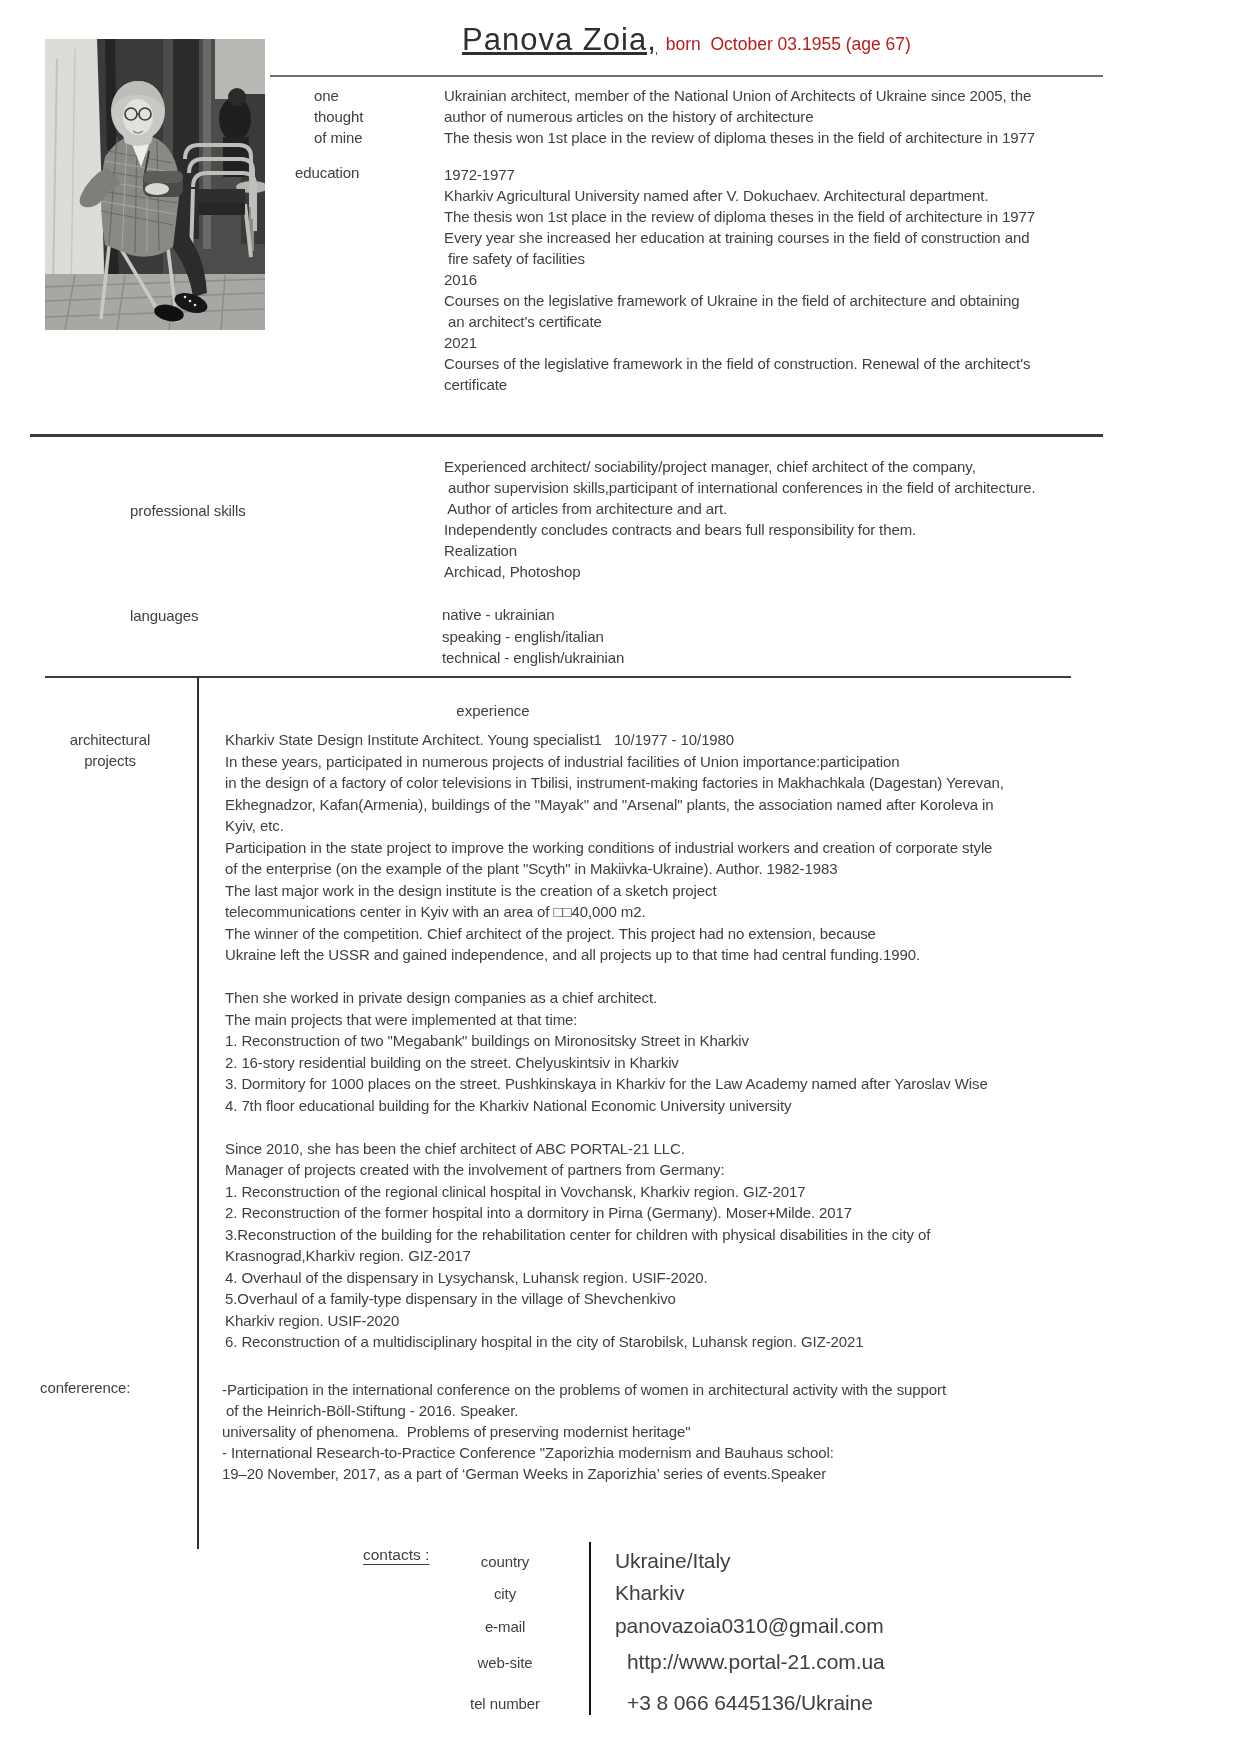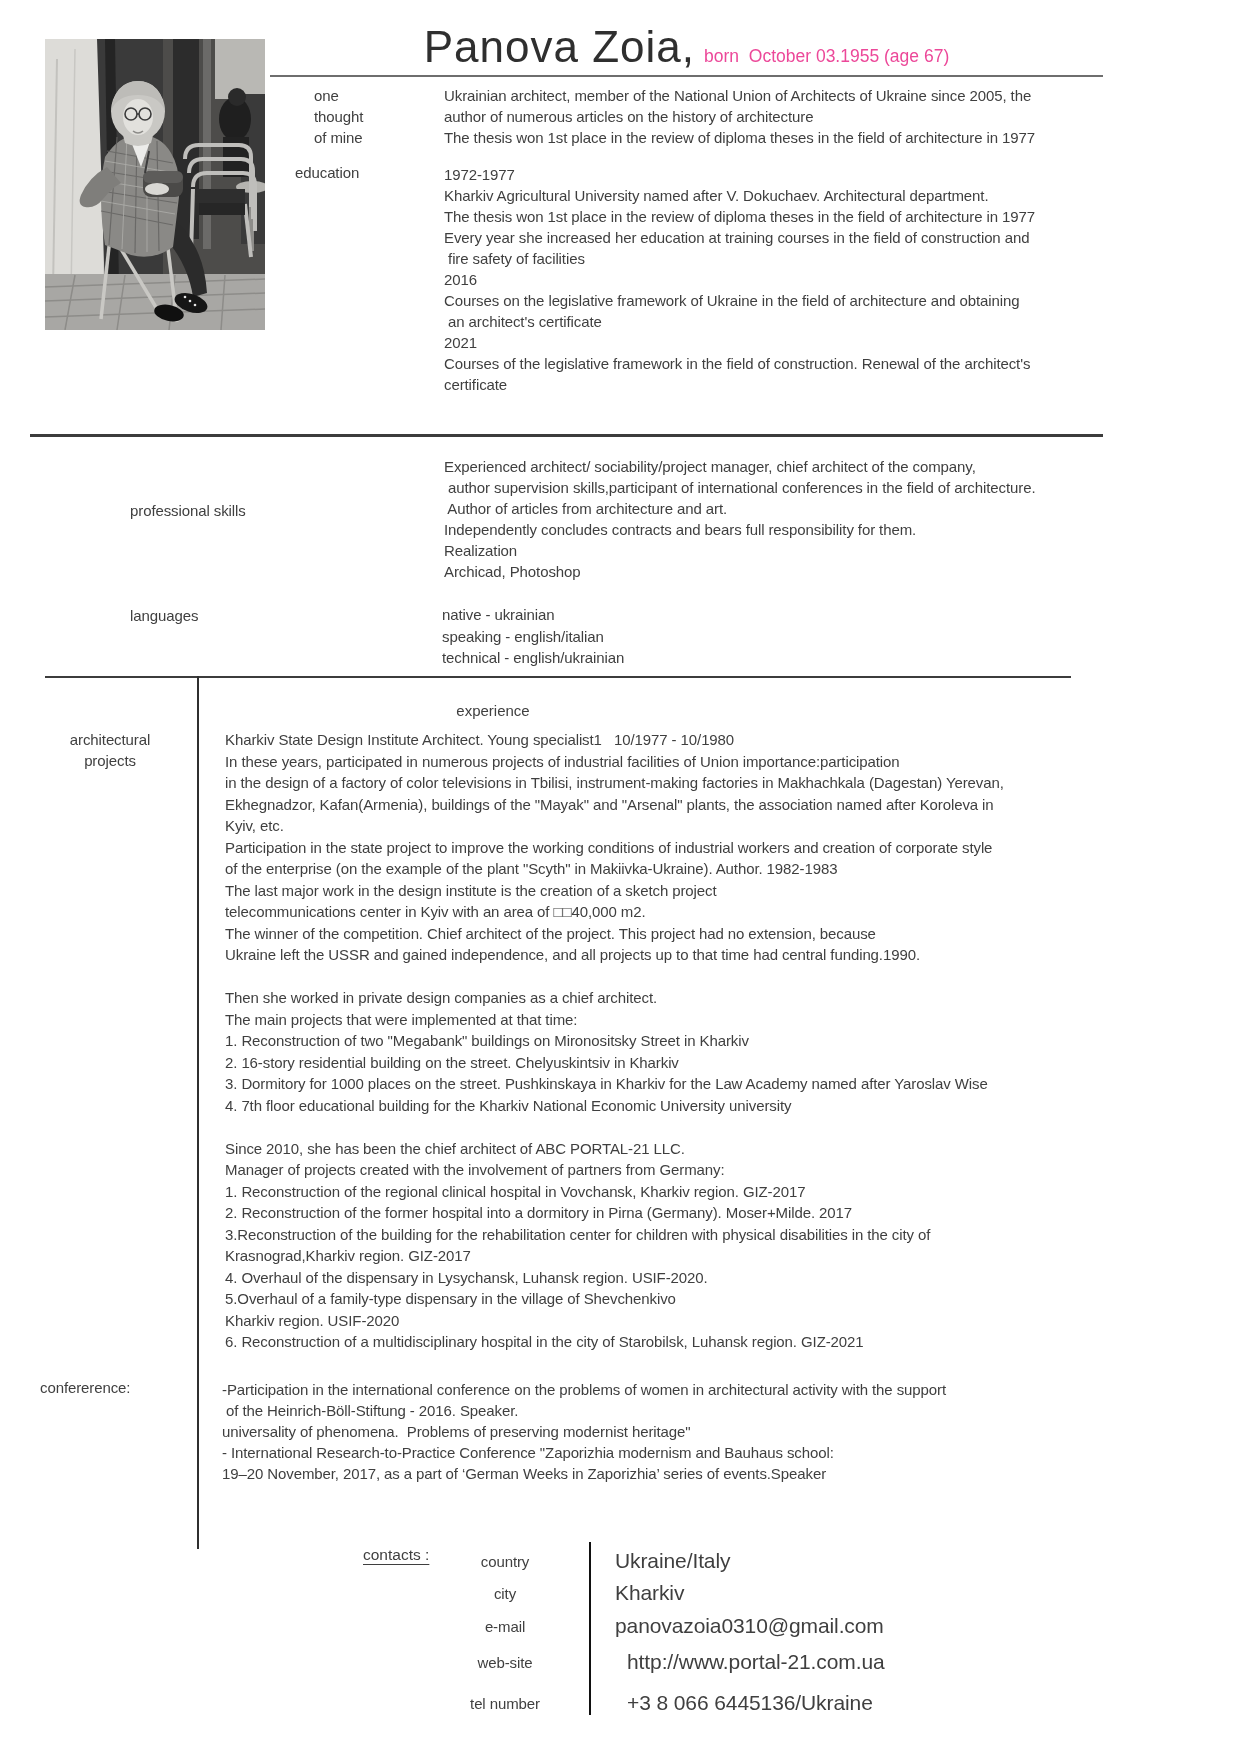--- a/index.html
+++ b/index.html
@@ -11,22 +11,22 @@
     font-family:"Liberation Sans","DejaVu Sans",sans-serif;
     color:#3f3f3f;
     overflow:hidden;
   }
   .abs{position:absolute;}
   .lines{--lh:21px;}
   .ln{height:var(--lh);line-height:var(--lh);white-space:pre;font-size:15px;letter-spacing:-0.1px;}
   .rule{background:#3c3c3c;}
   
   .title-block{left:270px;top:22px;width:833px;display:flex;justify-content:center;align-items:baseline;}
-  .title-name{font-size:44px;color:#2f2f2f;letter-spacing:1px;white-space:pre;}
-  .title-sub{font-size:17.5px;color:#ec4899;margin-left:9px;white-space:pre;}
+  .title-name{font-size:31px;color:#2f2f2f;letter-spacing:1px;white-space:pre;text-decoration:underline;}
+  .title-sub{font-size:17.5px;color:#b91c1c;margin-left:9px;white-space:pre;}
   #rule1{left:270px;top:75px;width:833px;height:2px;background:#6e6e6e;}
   
   #lbl-one-thought{left:314px;top:85px;}
   #one-thought-content{left:444px;top:85px;}
   #lbl-education{left:295px;top:164px;}
   #education-content{left:444px;top:164px;}
   #rule2{left:30px;top:434px;width:1073px;height:3px;}
   #lbl-prof{left:130px;top:502px;}
   #prof-content{left:444px;top:456px;}
   #lbl-lang{left:130px;top:607px;}

